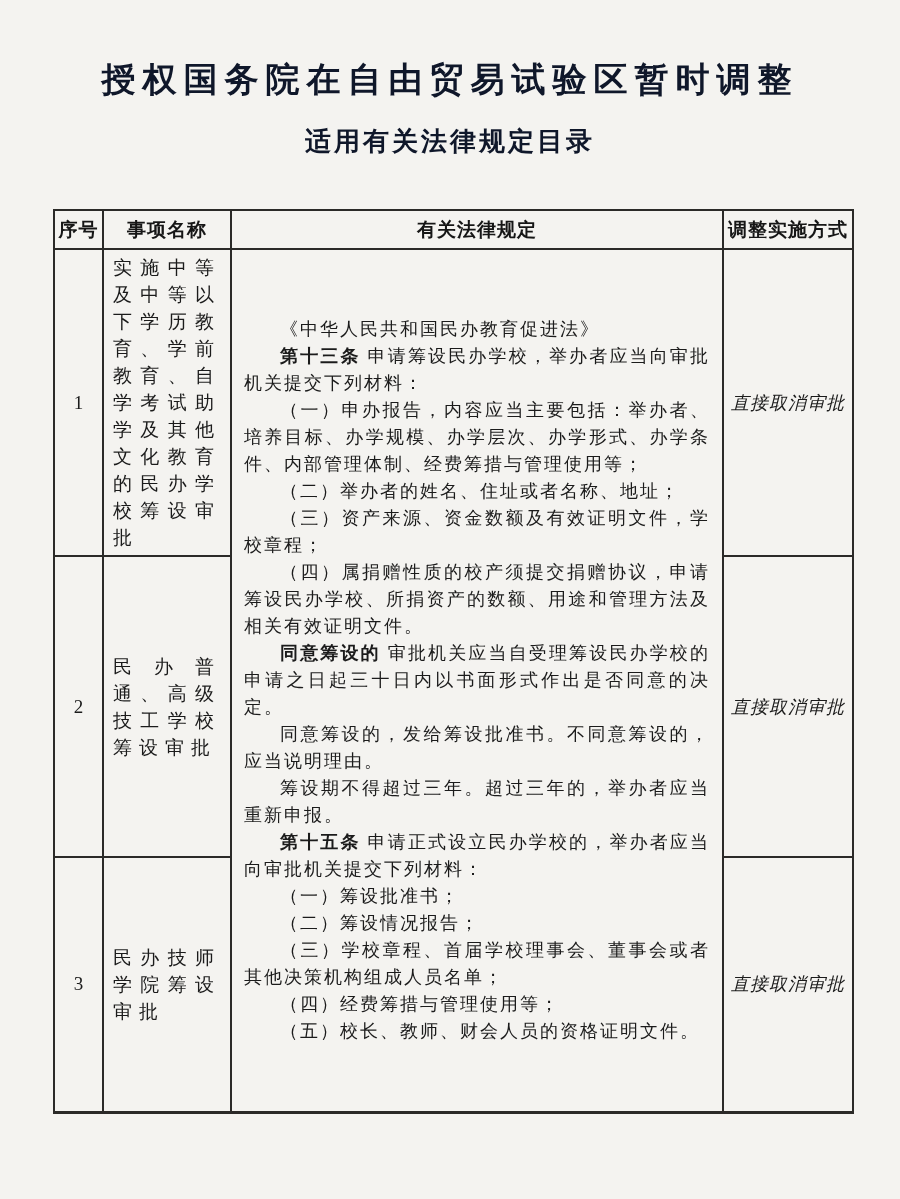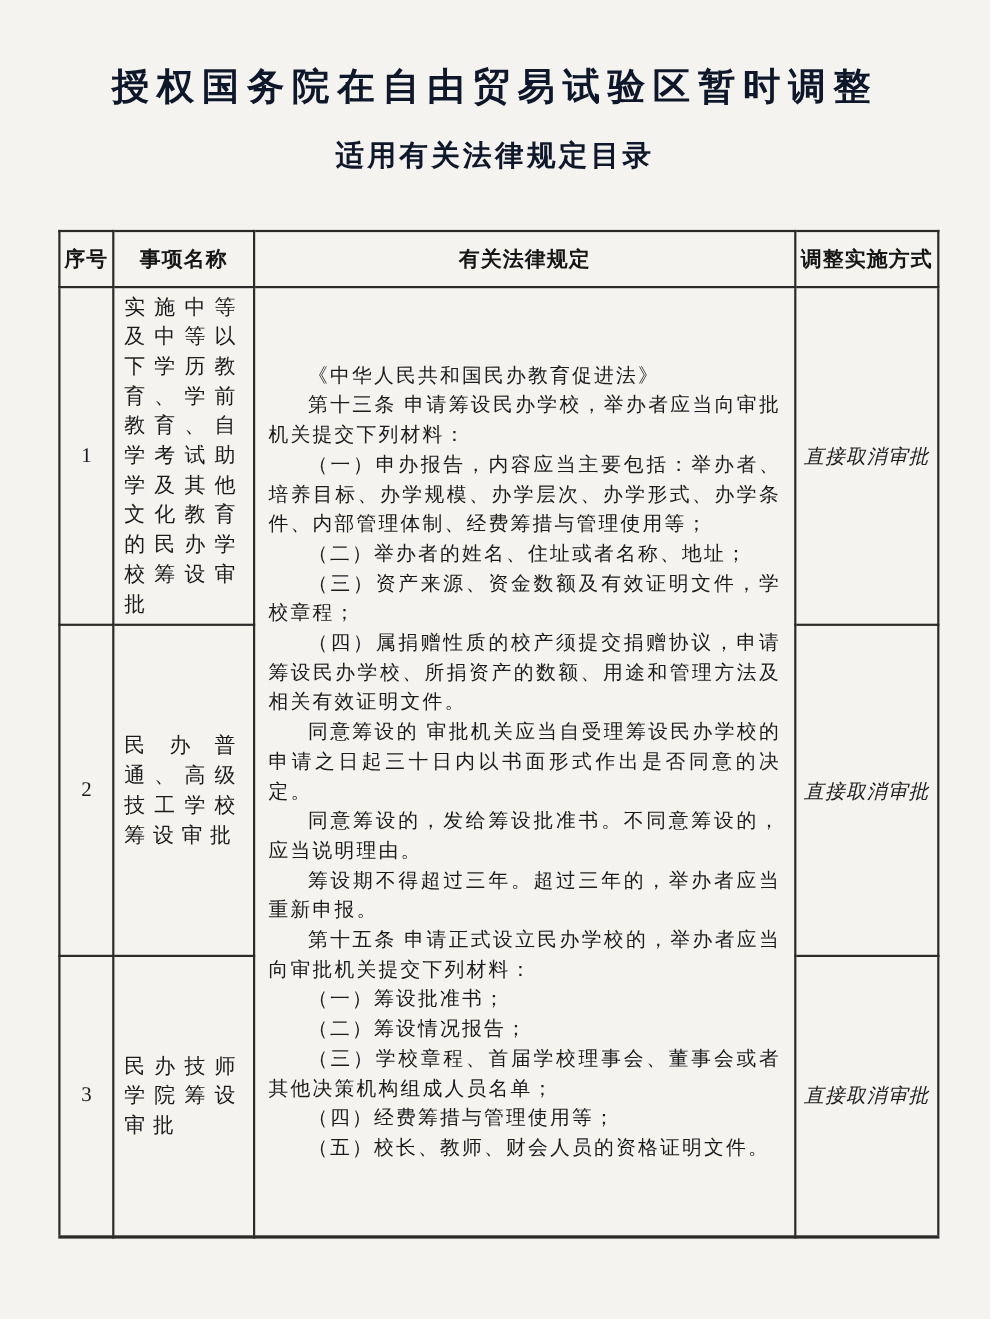--- a/index.html
+++ b/index.html
@@ -46,21 +46,21 @@
   table.catalog{border-bottom:3px solid #2b2a28;}
   th{
     font-family:"Liberation Sans","DejaVu Sans",sans-serif;
     font-weight:bold;
     font-size:19px;
     letter-spacing:1px;
     text-align:center;
     color:#161616;
     padding:0 2px;
   }
-  tr.header-row{height:51px;}
+  tr.header-row{height:39px;}
   tr.body-row-1{height:307px;}
   tr.body-row-2{height:301px;}
   tr.body-row-3{height:255px;}
   td.no-cell{
     text-align:center;
     font-size:19px;
     padding:0;
   }
   td.item-cell{
     font-size:19px;
@@ -77,21 +77,21 @@
     text-align:justify;
     text-justify:inter-character;
     padding:0 12px;
   }
   td.legal-cell p{
     margin:0;
     text-indent:36px;
   }
   td.legal-cell p b{
     font-family:"Liberation Sans","DejaVu Sans",sans-serif;
-    font-weight:normal;
+    font-weight:bold;
     margin-right:7px;
   }
   td.method-cell{
     text-align:center;
     font-size:18px;
     letter-spacing:1px;
     padding:0 3px;
     white-space:nowrap;
     font-style:italic;
   }

